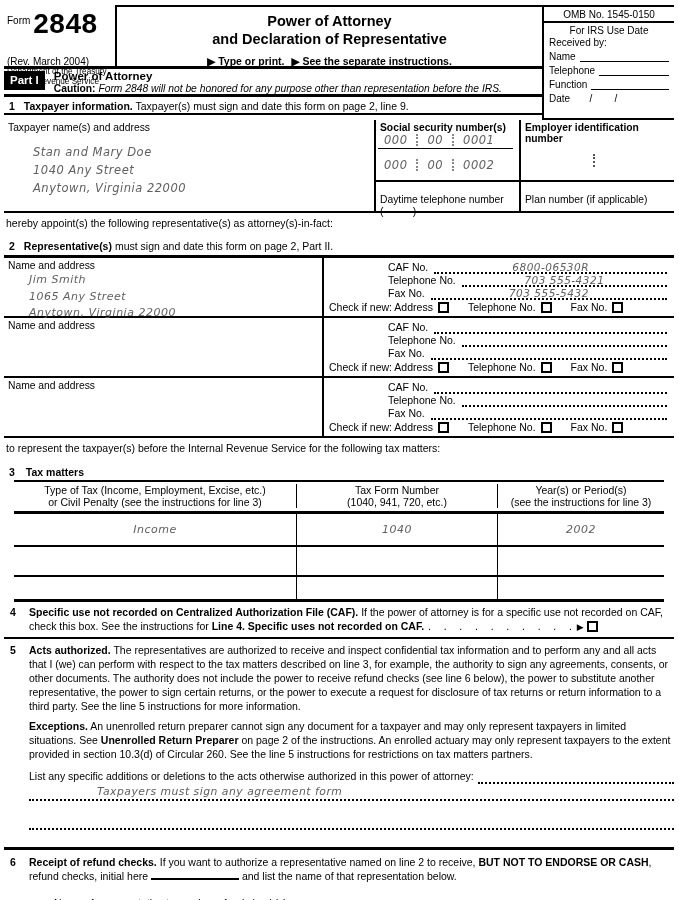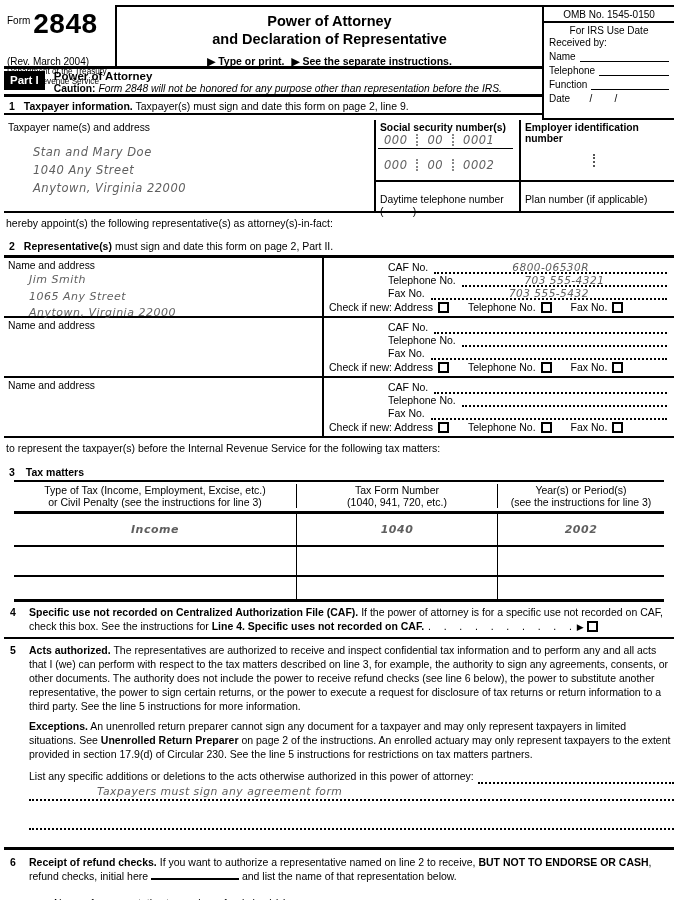--- a/index.html
+++ b/index.html
@@ -79,21 +79,21 @@
 
   
   .line3-head { margin: 10px 0 2px 5px; font-weight: bold; }
   .line3-head .lnum { margin-right: 11px; }
   .tax-table { margin: 0 10px 0 10px; border-top: 2px solid #000; }
   .tt-row { display: flex; }
   .tt-hdr { border-bottom: 3px solid #000; text-align: center; padding: 2px 0 3px; }
   .tt-c1 { flex: 1; border-right: 1px solid #000; text-align: center; }
   .tt-c2 { width: 201px; border-right: 1px solid #000; text-align: center; flex-shrink: 0; }
   .tt-c3 { width: 166px; text-align: center; flex-shrink: 0; }
-  .tt-data { border-bottom: 2px solid #000; font-weight: bold; }
+  .tt-data { border-bottom: 2px solid #000; }
   .tt-data .tt-c1, .tt-data .tt-c2, .tt-data .tt-c3 { padding-top: 9px; font-size: 11px; }
   .row1 { height: 33px; }
   .row2 { height: 30px; }
   .row3 { height: 25px; border-bottom-width: 3px; }
 
   
   .numpara { display: flex; }
   .numpara .n { width: 25px; flex-shrink: 0; padding-left: 6px; font-weight: bold; }
   .numpara .ptxt { flex: 1; line-height: 1.33; }
   .line4 { margin-top: 4px; border-bottom: 2px solid #000; padding-bottom: 3px; }
@@ -383,21 +383,21 @@
     <div class="n">5</div>
     <div class="ptxt">
       <div>
         <b>Acts authorized.</b>
         <span>The representatives are authorized to receive and inspect confidential tax information and to perform any and all acts that I (we) can perform with respect to the tax matters described on line 3, for example, the authority to sign any agreements, consents, or other documents. The authority does not include the power to receive refund checks (see line 6 below), the power to substitute another representative, the power to sign certain returns, or the power to execute a request for disclosure of tax returns or return information to a third party. See the line 5 instructions for more information.</span>
       </div>
       <div class="excep">
         <b>Exceptions.</b>
         <span>An unenrolled return preparer cannot sign any document for a taxpayer and may only represent taxpayers in limited situations. See</span>
         <b>Unenrolled Return Preparer</b>
-        <span>on page 2 of the instructions. An enrolled actuary may only represent taxpayers to the extent provided in section 17.9(d) of Circular 230. See the line 5 instructions for restrictions on tax matters partners.</span>
+        <span>on page 2 of the instructions. An enrolled actuary may only represent taxpayers to the extent provided in section 10.3(d) of Circular 260. See the line 5 instructions for restrictions on tax matters partners.</span>
       </div>
       <div class="list-line">
         <span>List any specific additions or deletions to the acts otherwise authorized in this power of attorney:</span>
           <span class="dotfill"></span>
       </div>
       <div class="hw-line">
         <div class="hw">Taxpayers must sign any agreement form</div>
       </div>
       <div class="blank-dotted"></div>
     </div>

